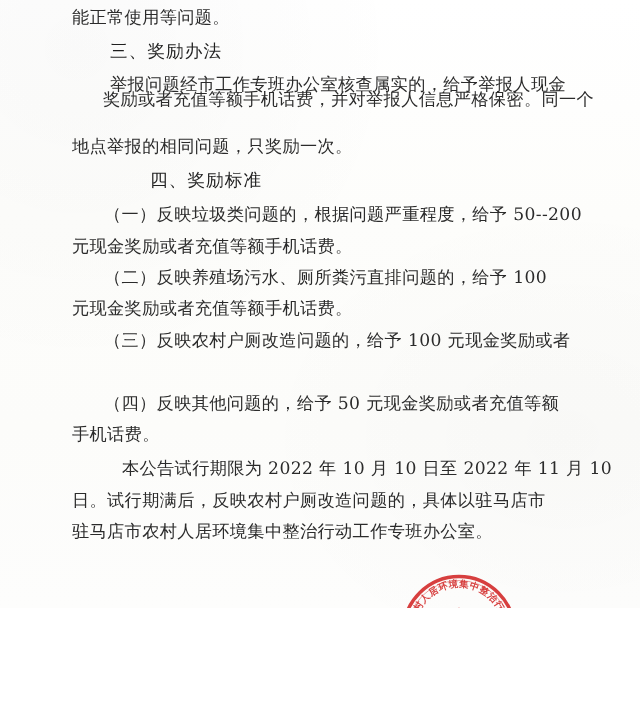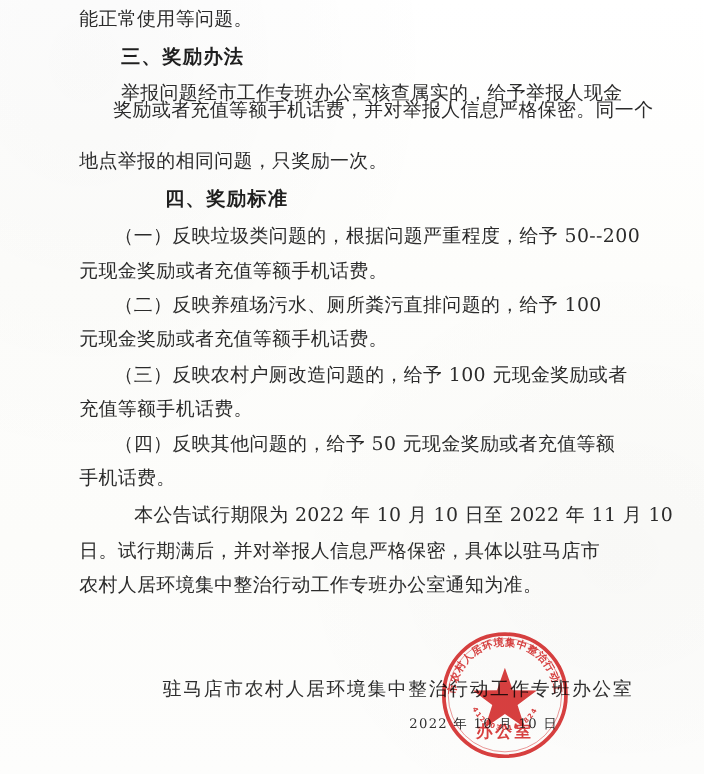--- a/index.html
+++ b/index.html
@@ -11,22 +11,22 @@
     width: 640px;
     height: 704px;
     background: #ffffff;
     font-family: "DejaVu Serif", "Liberation Serif", serif;
     overflow: hidden;
   }
 
   #page {
     position: relative;
     width: 640px;
-    height: 704px;
-    background: #fef9c3;
+    height: 608px;
+    background: #22c55e;
     overflow: hidden;
     text-align: center;
   }
 
   
   #paper-grain {
     position: absolute;
     inset: 0;
     background:
       radial-gradient(ellipse at 12% 8%, rgba(0,0,0,0.018) 0%, rgba(0,0,0,0) 42%),
@@ -49,21 +49,21 @@
     white-space: nowrap;
     color: #2b2b2b;
     font-size: 17.2px;
     letter-spacing: 0.35px;
     font-family: "DejaVu Serif", "Liberation Serif", serif;
     text-rendering: geometricPrecision;
   }
 
   .heading {
     font-family: "DejaVu Sans", "Liberation Sans", sans-serif;
-    font-weight: bold;
+    font-weight: normal;
     font-size: 17.6px;
     color: #1f1f1f;
     letter-spacing: 1.1px;
   }
 
   .sig {
     font-size: 17px;
     letter-spacing: 1.6px;
     color: #2e2e2e;
   }
@@ -112,28 +112,27 @@
 
     <div class="line heading" style="left:110px; top:169px;margin-left:40px;">四、奖励标准</div>
 
     <div class="line" style="left:104px; top:203px;">（一）反映垃圾类问题的，根据问题严重程度，给予 50--200</div>
     <div class="line" style="left:72px; top:235px;">元现金奖励或者充值等额手机话费。</div>
 
     <div class="line" style="left:104px; top:266px;">（二）反映养殖场污水、厕所粪污直排问题的，给予 100</div>
     <div class="line" style="left:72px; top:297px;">元现金奖励或者充值等额手机话费。</div>
 
     <div class="line" style="left:104px; top:329px;">（三）反映农村户厕改造问题的，给予 100 元现金奖励或者</div>
-    <div class="line" style="left:72px; top:360px;">充值等额手机话费。</div>
 
     <div class="line" style="left:104px; top:392px;">（四）反映其他问题的，给予 50 元现金奖励或者充值等额</div>
     <div class="line" style="left:72px; top:423px;">手机话费。</div>
 
     <div class="line" style="left:122px; top:457px;">本公告试行期限为 2022 年 10 月 10 日至 2022 年 11 月 10</div>
-    <div class="line" style="left:72px; top:489px;">日。试行期满后，并对举报人信息严格保密，具体以驻马店市</div>
-    <div class="line" style="left:72px; top:520px;">农村人居环境集中整治行动工作专班办公室通知为准。</div>
+    <div class="line" style="left:72px; top:489px;">日。试行期满后，反映农村户厕改造问题的，具体以驻马店市</div>
+    <div class="line" style="left:72px; top:520px;">驻马店市农村人居环境集中整治行动工作专班办公室。</div>
 
     <div class="line sig" style="left:148px; top:616px;">驻马店市农村人居环境集中整治行动工作专班办公室</div>
     <div class="line datefield" style="left:372px; top:650px;">2022 年 10 月 10 日</div>
 
   </div>
 
   <div id="seal">
     <svg width="118" height="118" viewBox="0 0 118 118" xmlns="http://www.w3.org/2000/svg">
       <defs>
         <path id="sealArcTop" d="M 14,59 A 45,45 0 0 1 104,59"></path>

